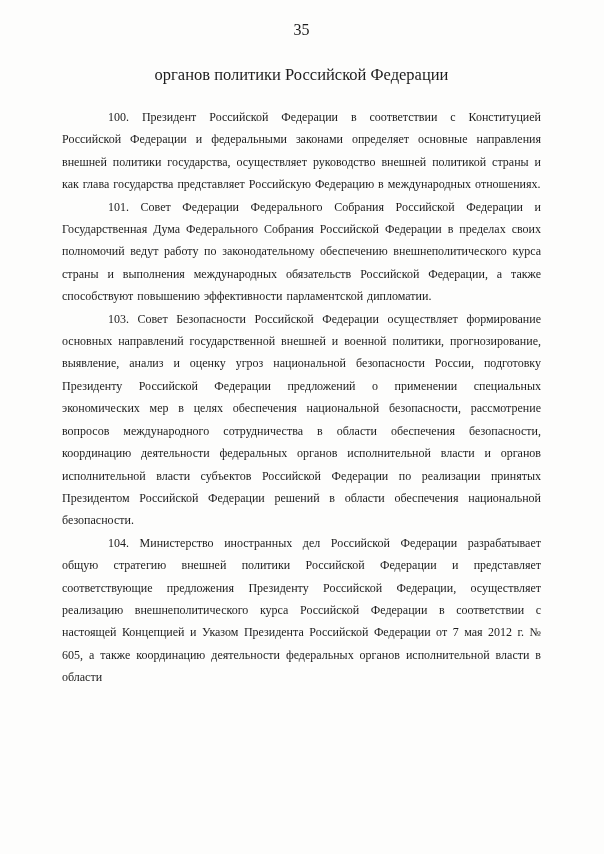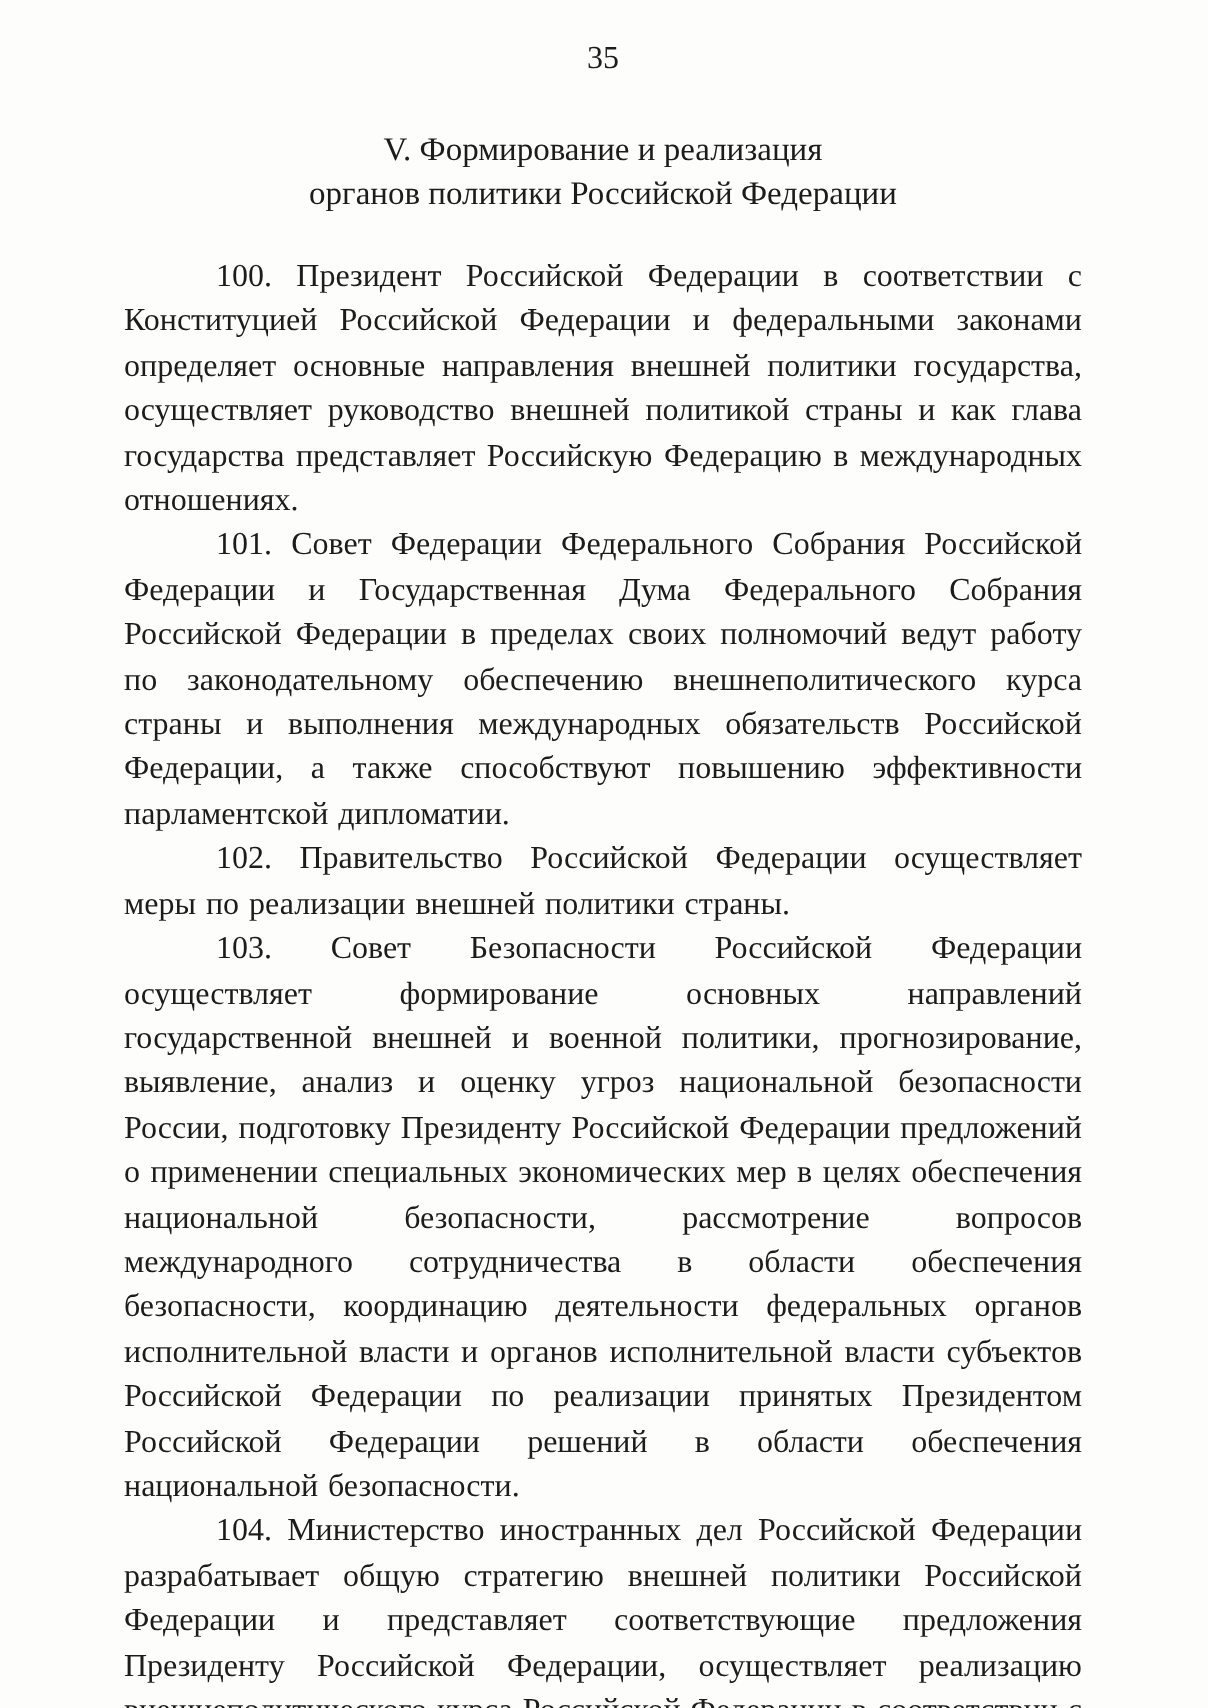--- a/index.html
+++ b/index.html
@@ -29,43 +29,41 @@
     font-size: 16.5px;
     font-weight: normal;
     line-height: 22px;
     margin: 0 0 20px 0;
   }
   .heading .hline {
     display: block;
   }
   .body-para {
     margin: 0;
-    font-size: 16px;
+    font-size: 12px;
     line-height: 22.4px;
     text-align: justify;
     text-align-last: left;
     text-indent: 46px;
     word-spacing: 1px;
   }
 </style>
 </head>
 <body>
 
 <div class="sheet">
 
   <div class="page-number">35</div>
 
   <h1 class="heading">
-    <span class="hline">V. Формирование и реализация</span>
     <span class="hline">органов политики Российской Федерации</span>
   </h1>
 
   <p class="body-para">100. Президент Российской Федерации в соответствии с Конституцией Российской Федерации и федеральными законами определяет основные направления внешней политики государства, осуществляет руководство внешней политикой страны и как глава государства представляет Российскую Федерацию в международных отношениях.</p>
 
   <p class="body-para">101. Совет Федерации Федерального Собрания Российской Федерации и Государственная Дума Федерального Собрания Российской Федерации в пределах своих полномочий ведут работу по законодательному обеспечению внешнеполитического курса страны и выполнения международных обязательств Российской Федерации, а также способствуют повышению эффективности парламентской дипломатии.</p>
 
-  <p class="body-para">102. Правительство Российской Федерации осуществляет меры по реализации внешней политики страны.</p>
 
   <p class="body-para">103. Совет Безопасности Российской Федерации осуществляет формирование основных направлений государственной внешней и военной политики, прогнозирование, выявление, анализ и оценку угроз национальной безопасности России, подготовку Президенту Российской Федерации предложений о применении специальных экономических мер в целях обеспечения национальной безопасности, рассмотрение вопросов международного сотрудничества в области обеспечения безопасности, координацию деятельности федеральных органов исполнительной власти и органов исполнительной власти субъектов Российской Федерации по реализации принятых Президентом Российской Федерации решений в области обеспечения национальной безопасности.</p>
 
   <p class="body-para">104. Министерство иностранных дел Российской Федерации разрабатывает общую стратегию внешней политики Российской Федерации и представляет соответствующие предложения Президенту Российской Федерации, осуществляет реализацию внешнеполитического курса Российской Федерации в соответствии с настоящей Концепцией и Указом Президента Российской Федерации от 7 мая 2012 г. № 605, а также координацию деятельности федеральных органов исполнительной власти в области</p>
 
 </div>
 
 </body></html>

